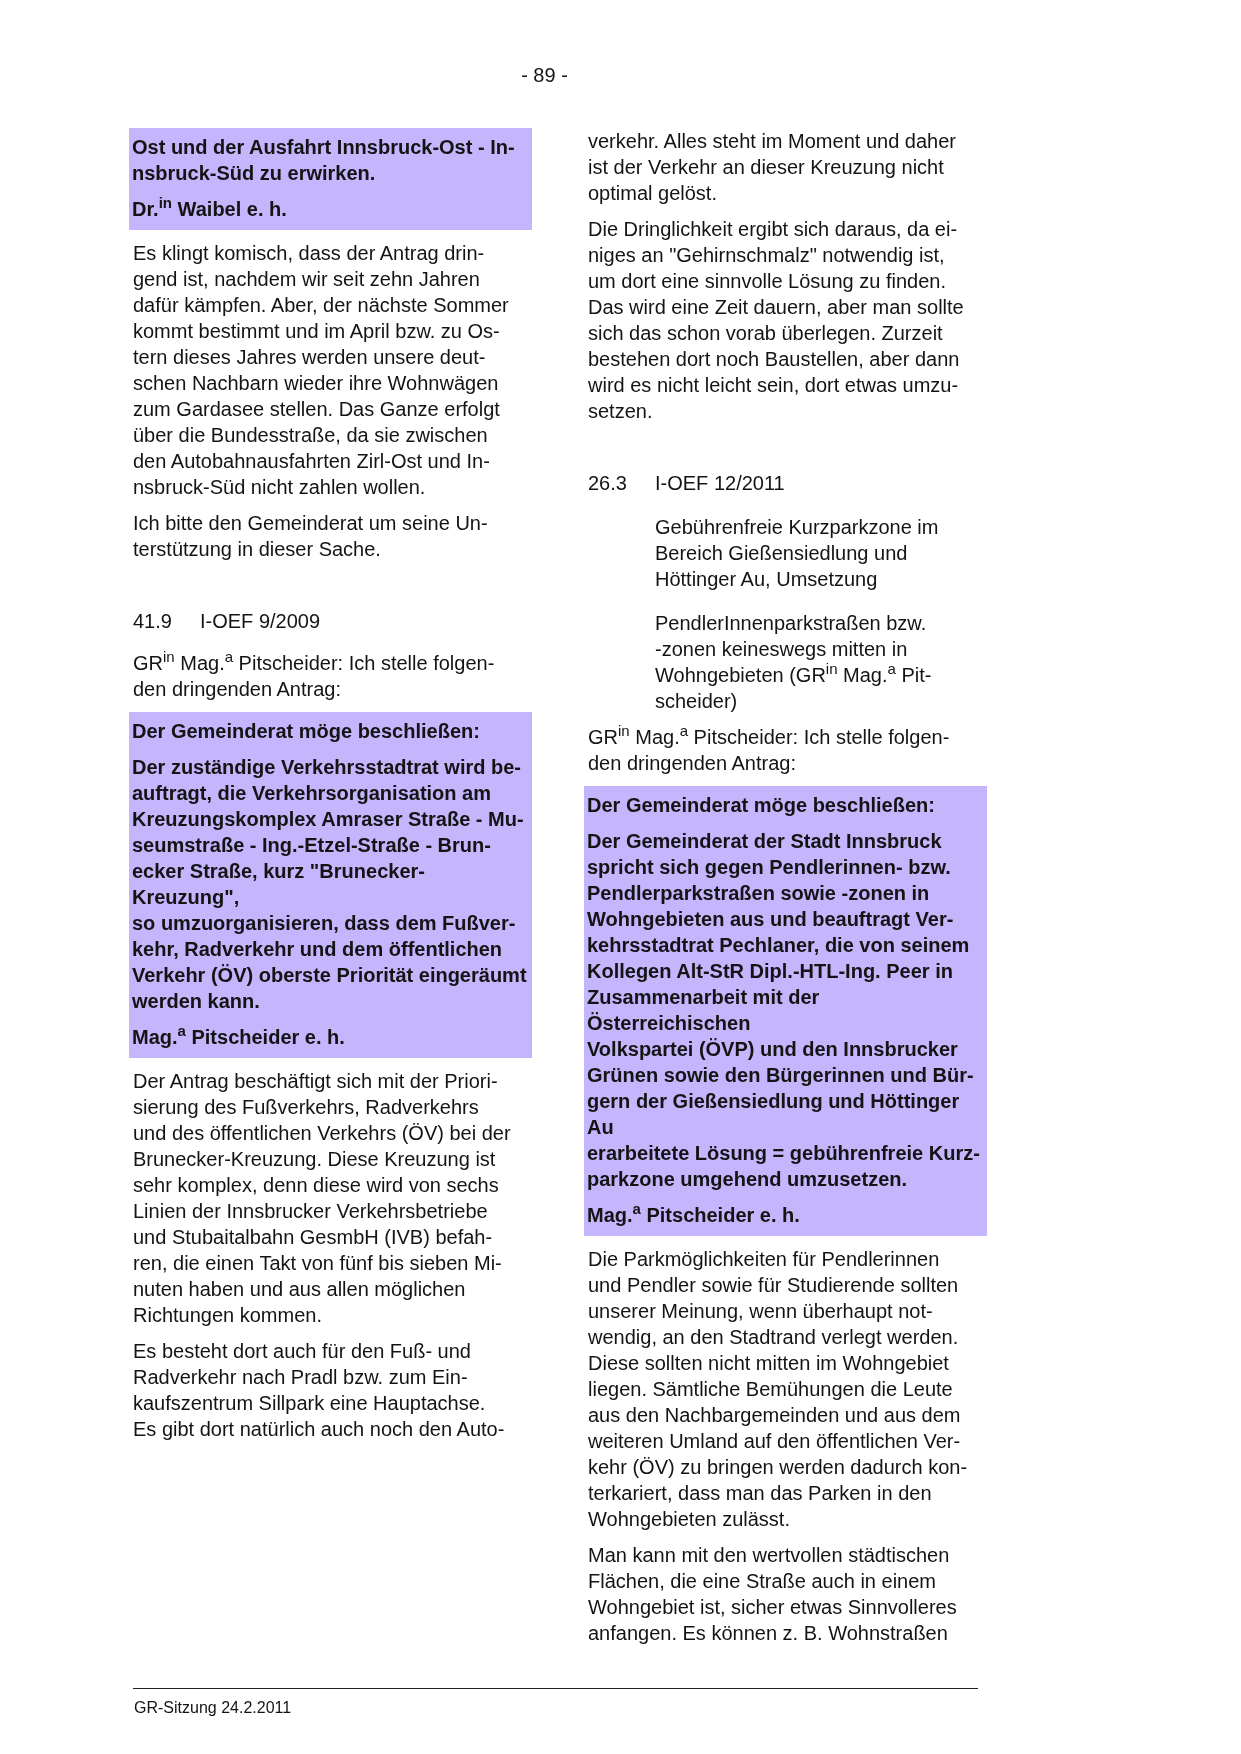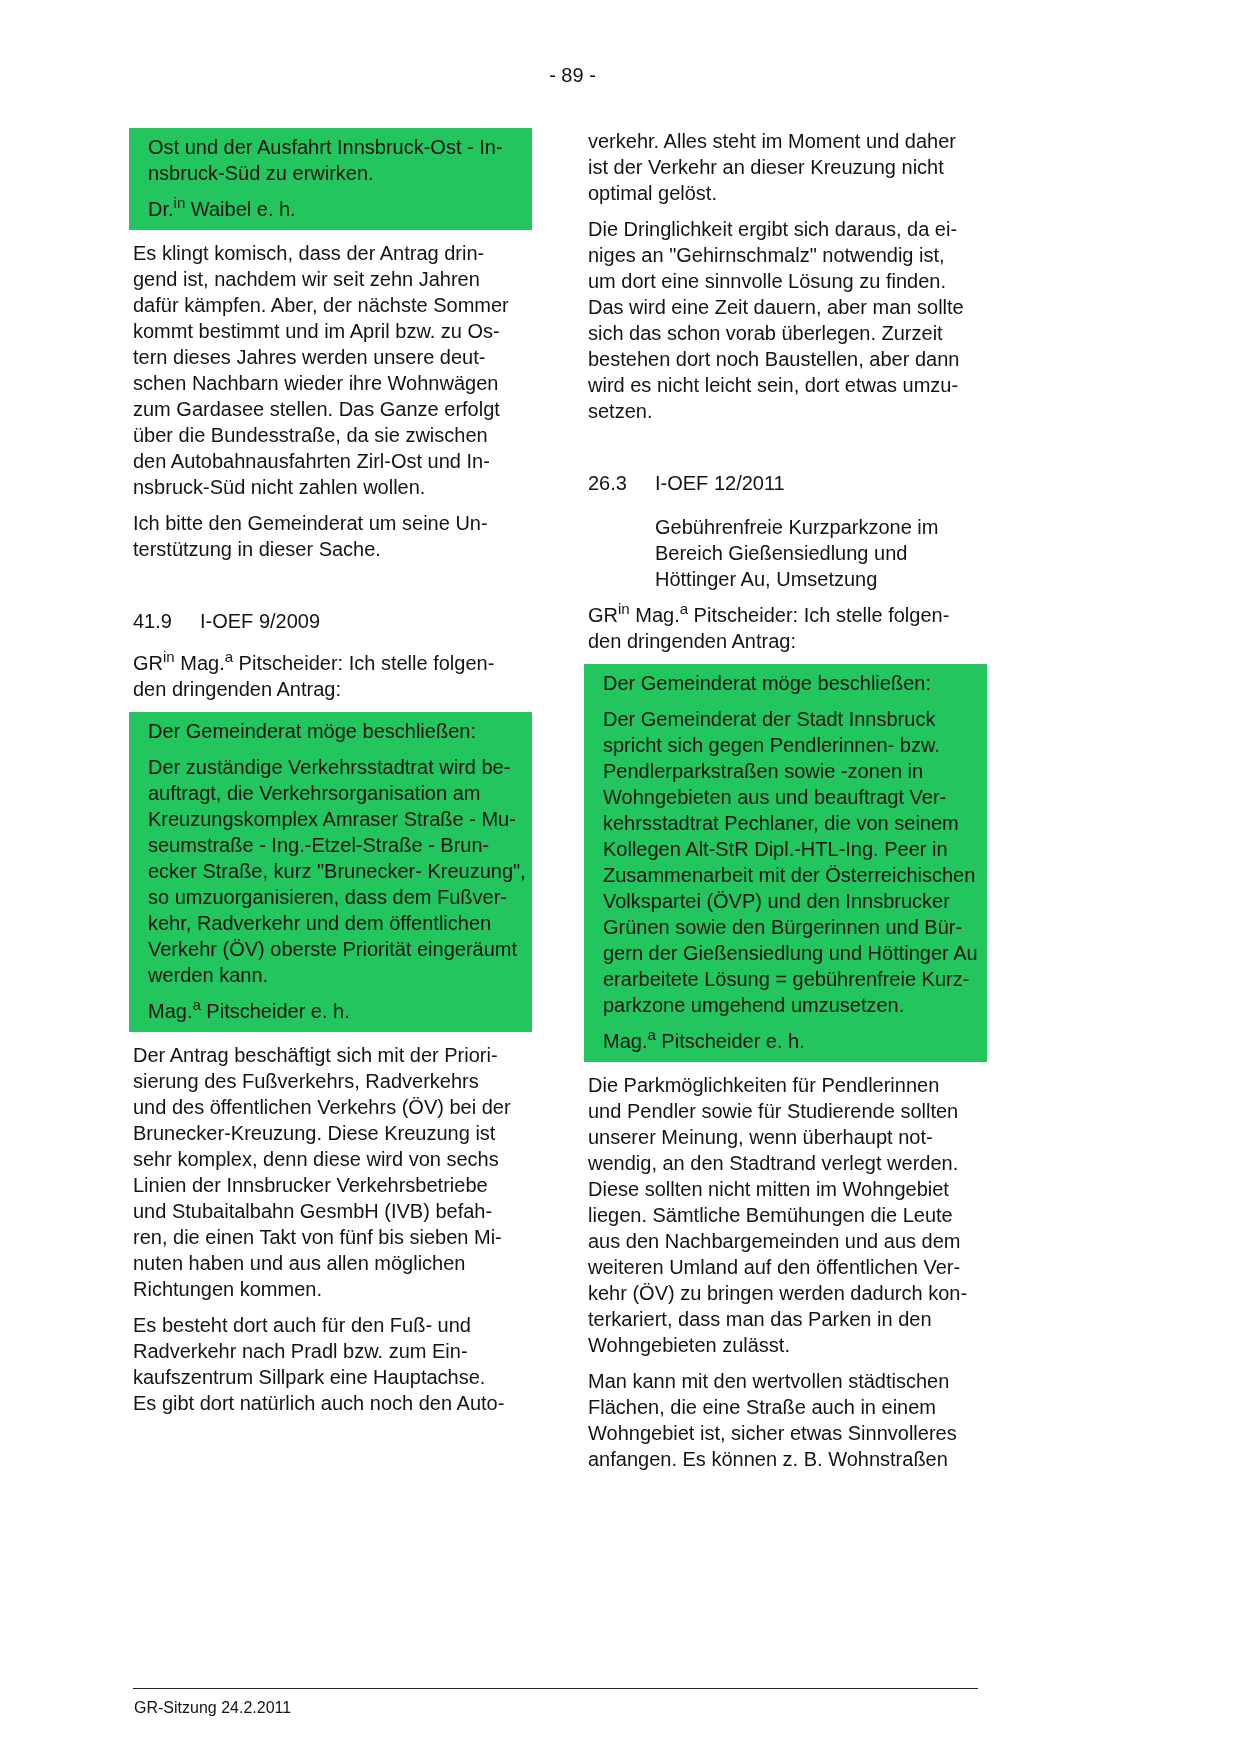--- a/index.html
+++ b/index.html
@@ -8,43 +8,44 @@
     width: 1241px;
     height: 1754px;
     background: #ffffff;
     color: #141414;
     font-family: "Liberation Sans", sans-serif;
     overflow: hidden;
   }
   .page-number {
     position: absolute;
     top: 63px;
-    left: 150px;
+    left: 122px;
     width: 845px;
     text-align: center;
     font-size: 20px;
     line-height: 24px;
   }
   .col {
     position: absolute;
     top: 128px;
     width: 394px;
     font-size: 20px;
     line-height: 26px;
   }
   .col-left  { left: 133px; }
   .col-right { left: 588px; }
   .para { margin: 0 0 10px 0; }
   .indent { margin-left: 67px; margin-top: 18px; }
   .heading { margin: 46px 0 16px 0; }
   .heading .hnum { display: inline-block; width: 67px; }
   .hl-group {
-    background: #22c55e;
-    padding: 6px 5px 8px 19px;
+    background: #c4b5fd;
+    padding: 6px 5px 8px 3px;
     margin: 0 -5px 10px -4px;
+    font-weight: bold;
   }
   .hl-group .para:last-child { margin-bottom: 0; }
   sup { font-size: 15px; line-height: 0; vertical-align: super; }
   .footer-rule {
     position: absolute;
     left: 133px;
     top: 1688px;
     width: 845px;
     border-top: 1px solid #222;
   }
@@ -76,20 +77,21 @@
         <p class="para">Mag.<sup>a</sup> Pitscheider e. h.</p>
       </div>
       <p class="para">Der Antrag beschäftigt sich mit der Priori-<br>sierung des Fußverkehrs, Radverkehrs<br>und des öffentlichen Verkehrs (ÖV) bei der<br>Brunecker-Kreuzung. Diese Kreuzung ist<br>sehr komplex, denn diese wird von sechs<br>Linien der Innsbrucker Verkehrsbetriebe<br>und Stubaitalbahn GesmbH (IVB) befah-<br>ren, die einen Takt von fünf bis sieben Mi-<br>nuten haben und aus allen möglichen<br>Richtungen kommen.</p>
       <p class="para">Es besteht dort auch für den Fuß- und<br>Radverkehr nach Pradl bzw. zum Ein-<br>kaufszentrum Sillpark eine Hauptachse.<br>Es gibt dort natürlich auch noch den Auto-</p>
     </div>
   <div class="col col-right" id="col-right">
       <p class="para">verkehr. Alles steht im Moment und daher<br>ist der Verkehr an dieser Kreuzung nicht<br>optimal gelöst.</p>
       <p class="para">Die Dringlichkeit ergibt sich daraus, da ei-<br>niges an "Gehirnschmalz" notwendig ist,<br>um dort eine sinnvolle Lösung zu finden.<br>Das wird eine Zeit dauern, aber man sollte<br>sich das schon vorab überlegen. Zurzeit<br>bestehen dort noch Baustellen, aber dann<br>wird es nicht leicht sein, dort etwas umzu-<br>setzen.</p>
       <div class="heading"><span class="hnum">26.3</span><span>I-OEF 12/2011</span></div>
       <p class="para indent">Gebührenfreie Kurzparkzone im<br>Bereich Gießensiedlung und<br>Höttinger Au, Umsetzung</p>
+      <p class="para indent">PendlerInnenparkstraßen bzw.<br>-zonen keineswegs mitten in<br>Wohngebieten (GR<sup>in</sup> Mag.<sup>a</sup> Pit-<br>scheider)</p>
       <p class="para">GR<sup>in</sup> Mag.<sup>a</sup> Pitscheider: Ich stelle folgen-<br>den dringenden Antrag:</p>
       <div class="hl-group">
         <p class="para">Der Gemeinderat möge beschließen:</p>
         <p class="para">Der Gemeinderat der Stadt Innsbruck<br>spricht sich gegen Pendlerinnen- bzw.<br>Pendlerparkstraßen sowie -zonen in<br>Wohngebieten aus und beauftragt Ver-<br>kehrsstadtrat Pechlaner, die von seinem<br>Kollegen Alt-StR Dipl.-HTL-Ing. Peer in<br>Zusammenarbeit mit der Österreichischen<br>Volkspartei (ÖVP) und den Innsbrucker<br>Grünen sowie den Bürgerinnen und Bür-<br>gern der Gießensiedlung und Höttinger Au<br>erarbeitete Lösung = gebührenfreie Kurz-<br>parkzone umgehend umzusetzen.</p>
         <p class="para">Mag.<sup>a</sup> Pitscheider e. h.</p>
       </div>
       <p class="para">Die Parkmöglichkeiten für Pendlerinnen<br>und Pendler sowie für Studierende sollten<br>unserer Meinung, wenn überhaupt not-<br>wendig, an den Stadtrand verlegt werden.<br>Diese sollten nicht mitten im Wohngebiet<br>liegen. Sämtliche Bemühungen die Leute<br>aus den Nachbargemeinden und aus dem<br>weiteren Umland auf den öffentlichen Ver-<br>kehr (ÖV) zu bringen werden dadurch kon-<br>terkariert, dass man das Parken in den<br>Wohngebieten zulässt.</p>
       <p class="para">Man kann mit den wertvollen städtischen<br>Flächen, die eine Straße auch in einem<br>Wohngebiet ist, sicher etwas Sinnvolleres<br>anfangen. Es können z. B. Wohnstraßen</p>
     </div>
   <div class="footer-rule"></div>

